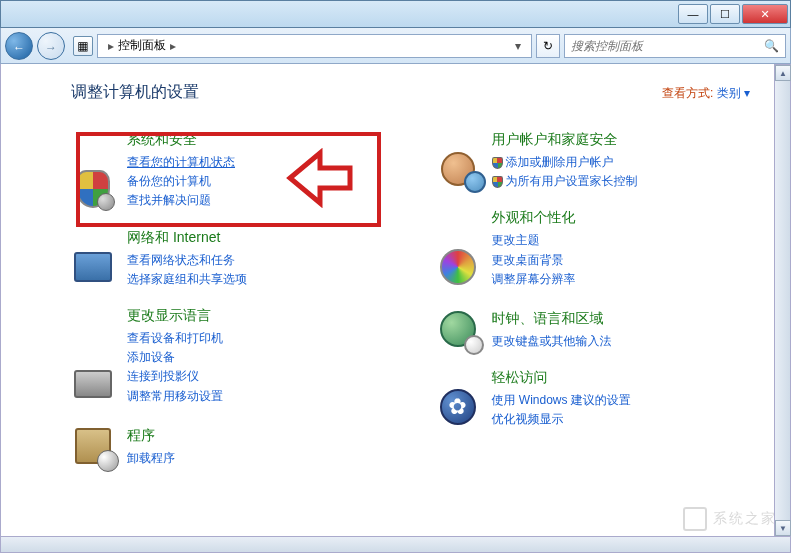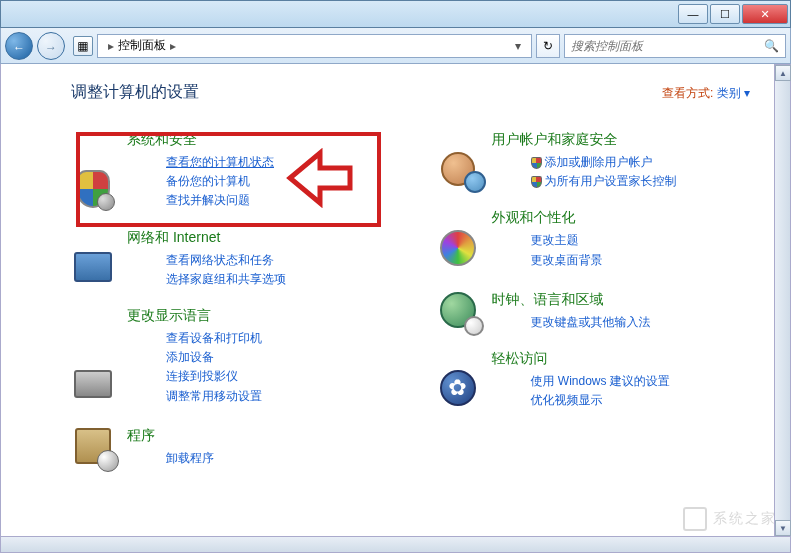--- a/index.html
+++ b/index.html
@@ -32,21 +32,21 @@
     .viewby-label { color: #c2410c; }
     .viewby-val { color: #1a5fd0; cursor: pointer; }
     
     .grid { display: flex; gap: 50px; }
     .col { flex: 1; display: flex; flex-direction: column; gap: 18px; }
     
     .category { display: flex; gap: 12px; align-items: flex-end; }
     .cat-icon { width: 44px; height: 44px; flex-shrink: 0; display: flex; align-items: center; justify-content: center; position: relative; }
     .cat-body { flex: 1; }
     .cat-title { font-size: 14px; color: #1a7a1a; margin-bottom: 4px; cursor: pointer; }
-    .cat-link { display: block; color: #1a5fd0; font-size: 12px; text-decoration: none; cursor: pointer; line-height: 1.6; margin-left: 39px; }
+    .cat-link { display: block; color: #1a5fd0; font-size: 12px; text-decoration: none; cursor: pointer; line-height: 1.6; }
     
     .highlight-box { position: absolute; border: 4px solid #d02020; pointer-events: none; z-index: 100; }
     .arrow-annot { position: absolute; z-index: 101; pointer-events: none; }
     
     
     .ic-shield { background: conic-gradient(#d04040 0 90deg, #40a040 90deg 180deg, #3070c0 180deg 270deg, #e0c040 270deg 360deg); border-radius: 30% 30% 50% 50%; width: 34px; height: 38px; border: 2px solid #888; }
     .shield-sub { position: absolute; right: 0; bottom: 0; width: 18px; height: 18px; border-radius: 50%; background: radial-gradient(circle at 30% 30%, #ddd, #888); border: 1px solid #666; }
     .ic-net { width: 38px; height: 30px; background: linear-gradient(#6aa0d8, #3a70a8); border: 2px solid #305080; border-radius: 3px; position: relative; }
     .ic-hw { width: 38px; height: 28px; background: linear-gradient(#ccc, #888); border: 2px solid #666; border-radius: 3px; position: relative; }
     .ic-prog { width: 36px; height: 36px; background: linear-gradient(#d8c088, #b09050); border-radius: 3px; border: 2px solid #806030; position: relative; }
@@ -174,20 +174,21 @@
         </div>
 
         <div class="category">
           <div class="cat-icon">
               <div class="ic-appear"></div>
             </div>
           <div class="cat-body">
             <div class="cat-title">外观和个性化</div>
             <a class="cat-link">更改主题</a>
             <a class="cat-link">更改桌面背景</a>
+            <a class="cat-link">调整屏幕分辨率</a>
           </div>
         </div>
 
         <div class="category">
           <div class="cat-icon">
               <div class="ic-clock"></div>
               <div class="clock-sub"></div>
             </div>
           <div class="cat-body">
             <div class="cat-title">时钟、语言和区域</div>

